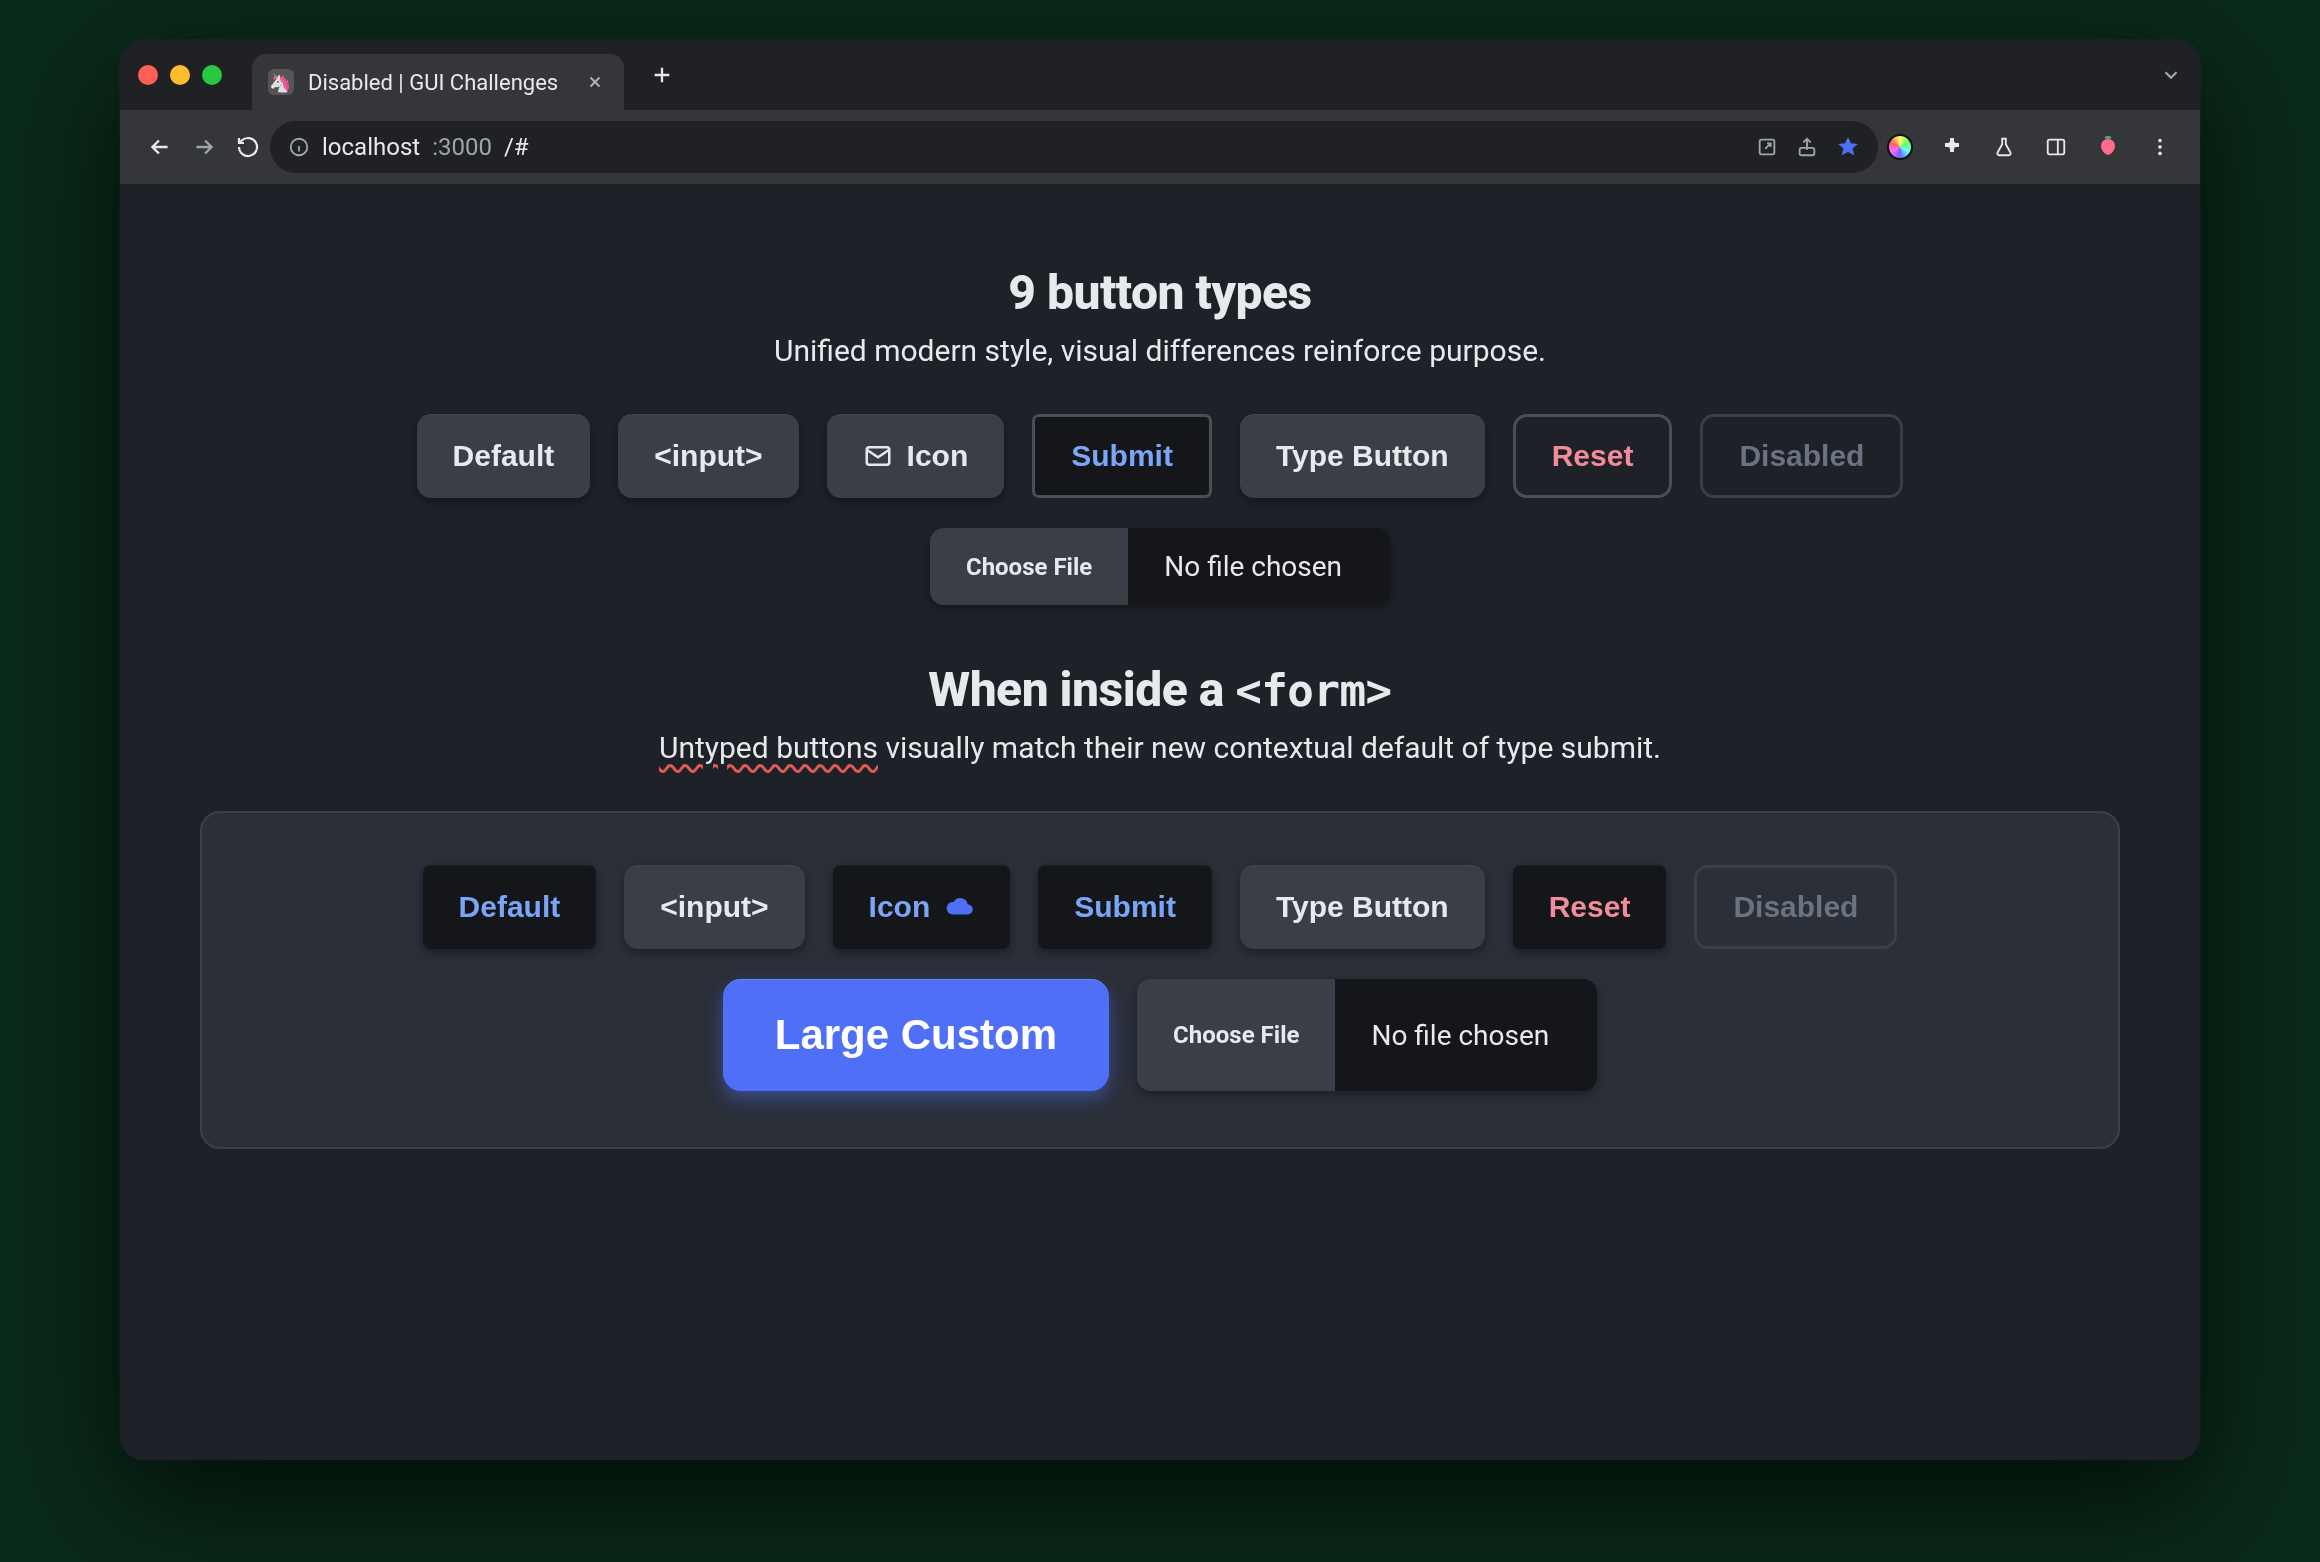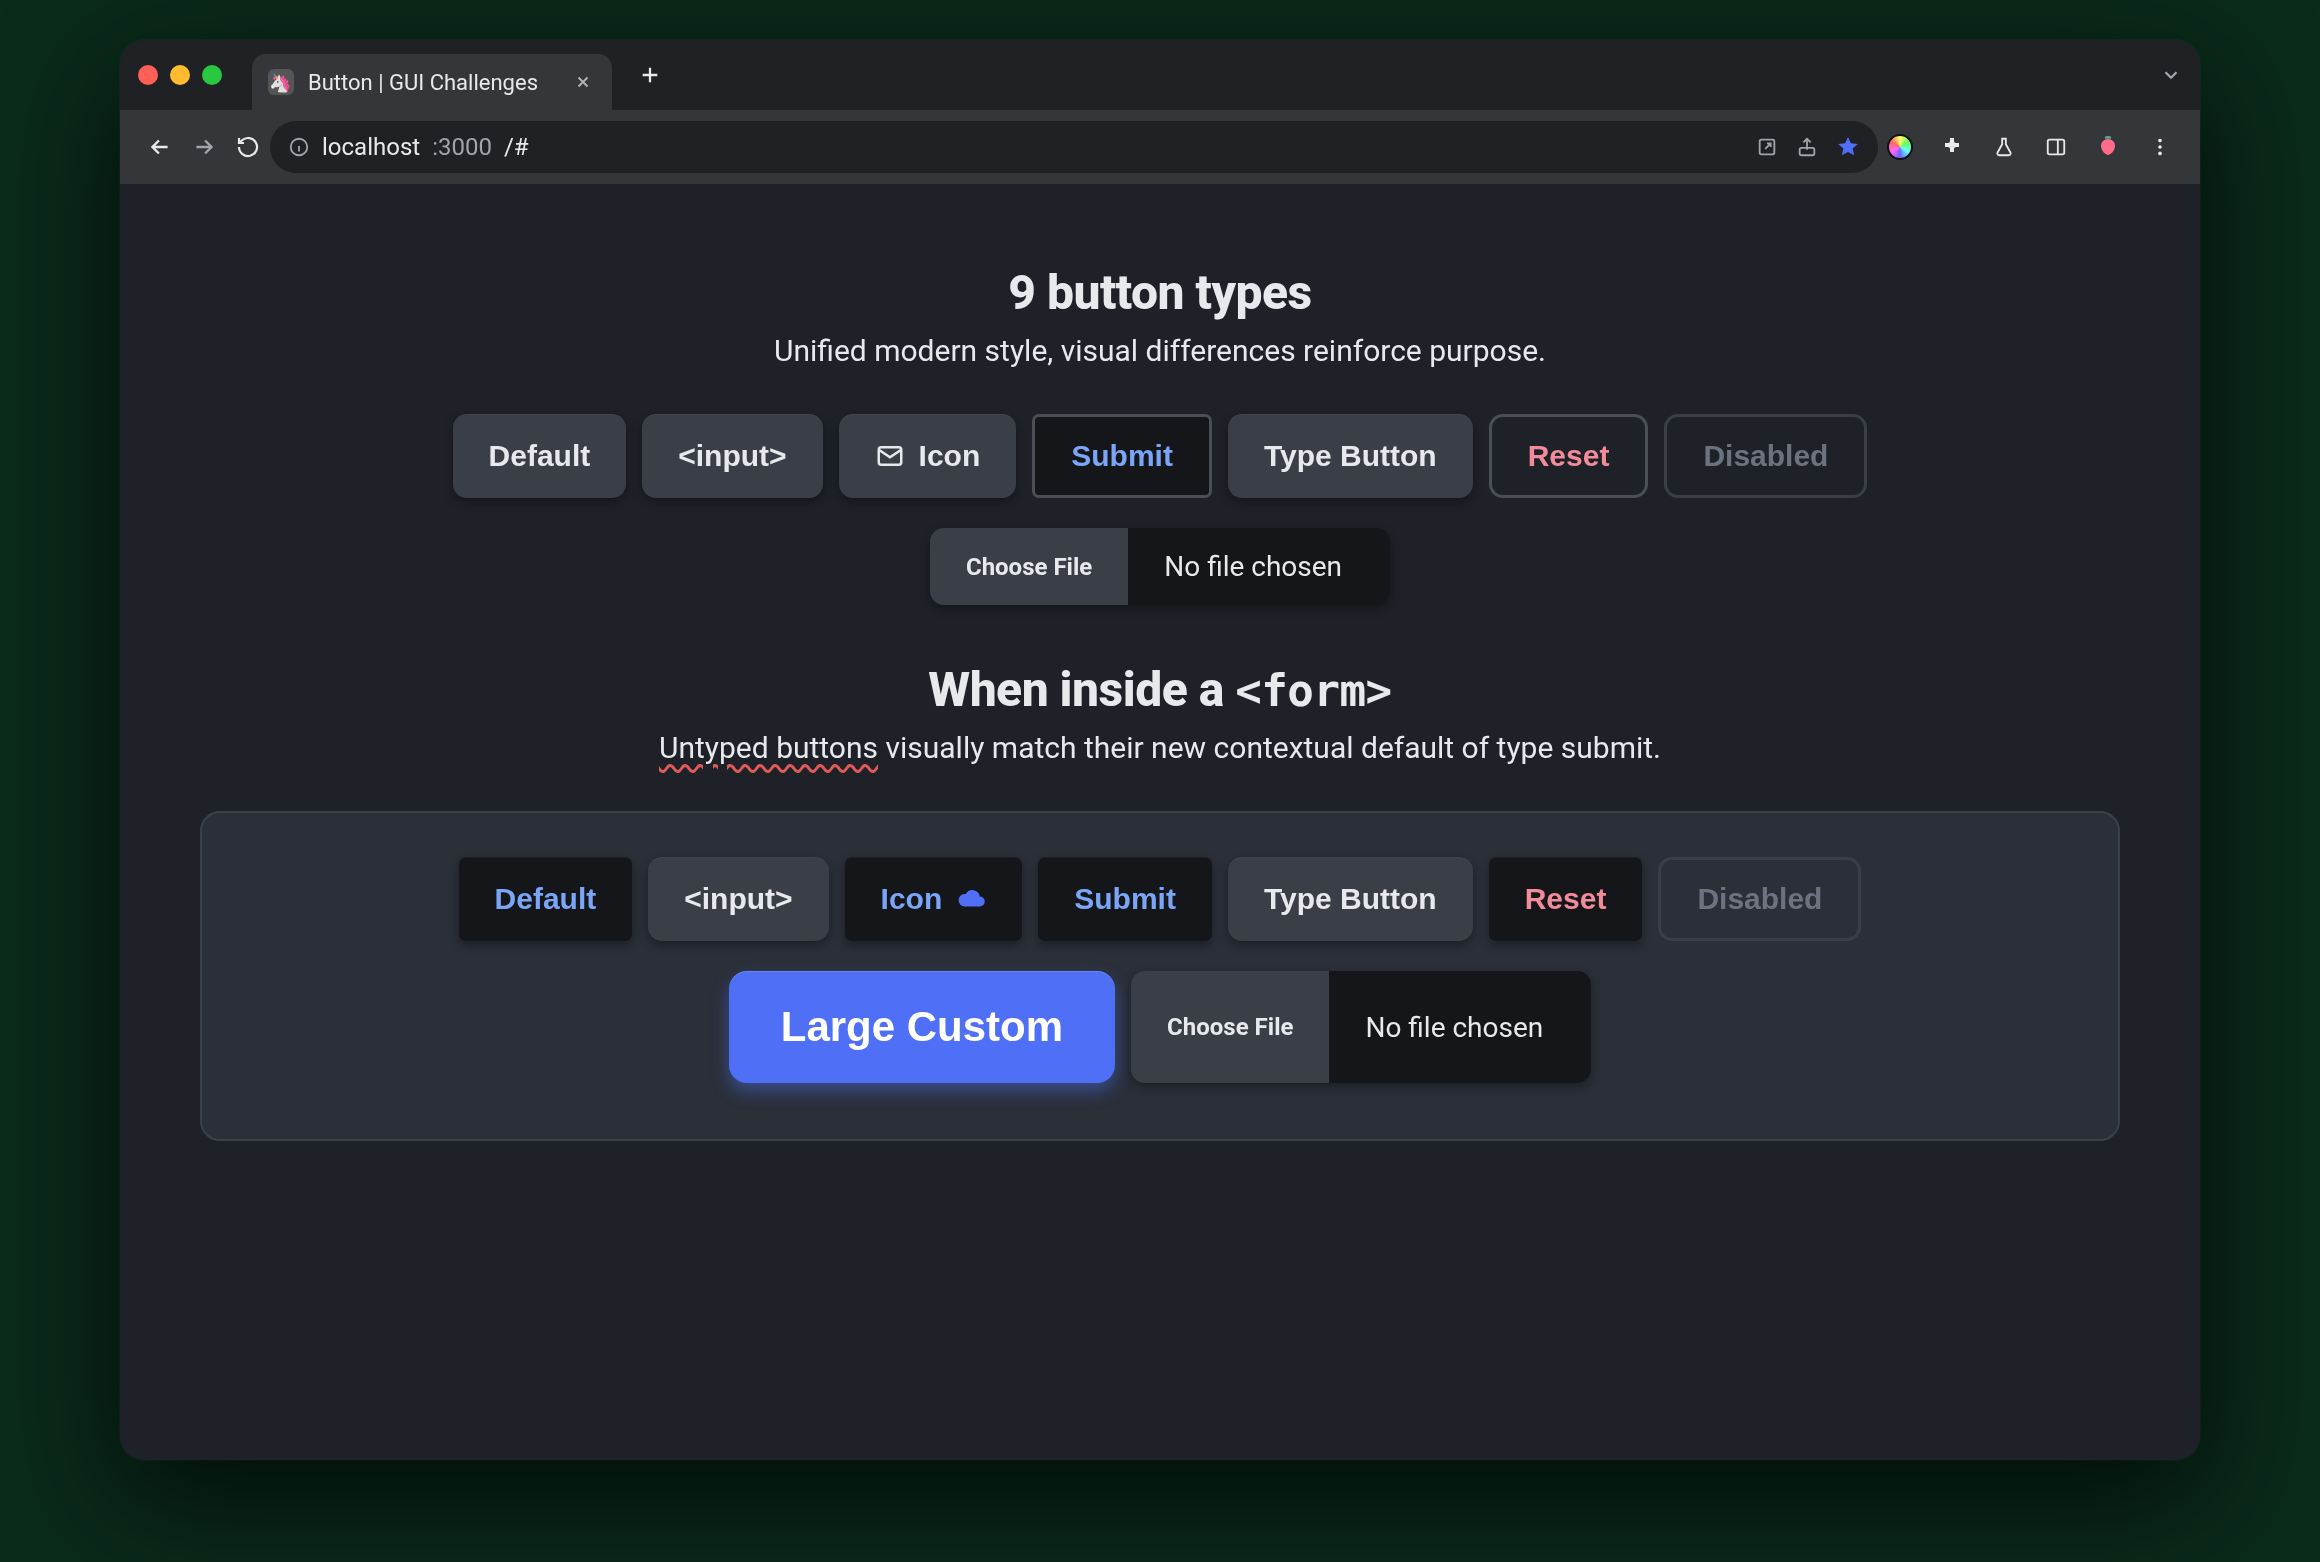--- a/index.html
+++ b/index.html
@@ -125,23 +125,24 @@
     color: var(--text);
   }
   .section { text-align: center; margin-bottom: 56px; }
   .h1 { font-size: 48px; font-weight: 800; margin: 0 0 12px; letter-spacing: -0.5px;}
   .sub { font-size: 30px; color: var(--text); font-weight: 400; margin: 0 0 46px;}
   .sub .wavy { text-decoration: underline wavy #e05a5a; text-underline-offset: 6px;}
   code.tag { font-family: ui-monospace, SFMono-Regular, Menlo, monospace; font-weight: 700; font-size: 0.92em;}
   .btn-row {
     display: flex;
     flex-wrap: wrap;
-    gap: 16px;
+    gap: 28px;
     justify-content: center;
     margin-bottom: 30px;
+    margin-top: 8px;
   }
   .btn {
     display: inline-flex;
     align-items: center;
     gap: 14px;
     font-size: 30px;
     font-weight: 700;
     padding: 22px 36px;
     border-radius: 14px;
     border: none;
@@ -217,21 +218,21 @@
 <div class="window">
 
   <div class="tabstrip">
     <div class="traffic">
       <span class="tr-red"></span>
       <span class="tr-yellow"></span>
       <span class="tr-green"></span>
     </div>
     <div class="tab">
       <span class="favicon">🦄</span>
-      <span>Button | GUI Challenges</span>
+      <span>Disabled | GUI Challenges</span>
       <span style="flex:1"></span>
       <span>
         <svg class="close" viewBox="0 0 24 24" fill="none" stroke="currentColor" stroke-width="2.5">
             <path d="M6 6l12 12M18 6L6 18"></path>
           </svg>
       </span>
     </div>
     <div class="newtab">
       <svg width="22" height="22" viewBox="0 0 24 24" fill="none" stroke="currentColor" stroke-width="2.5">
           <path d="M12 4v16M4 12h16"></path>

